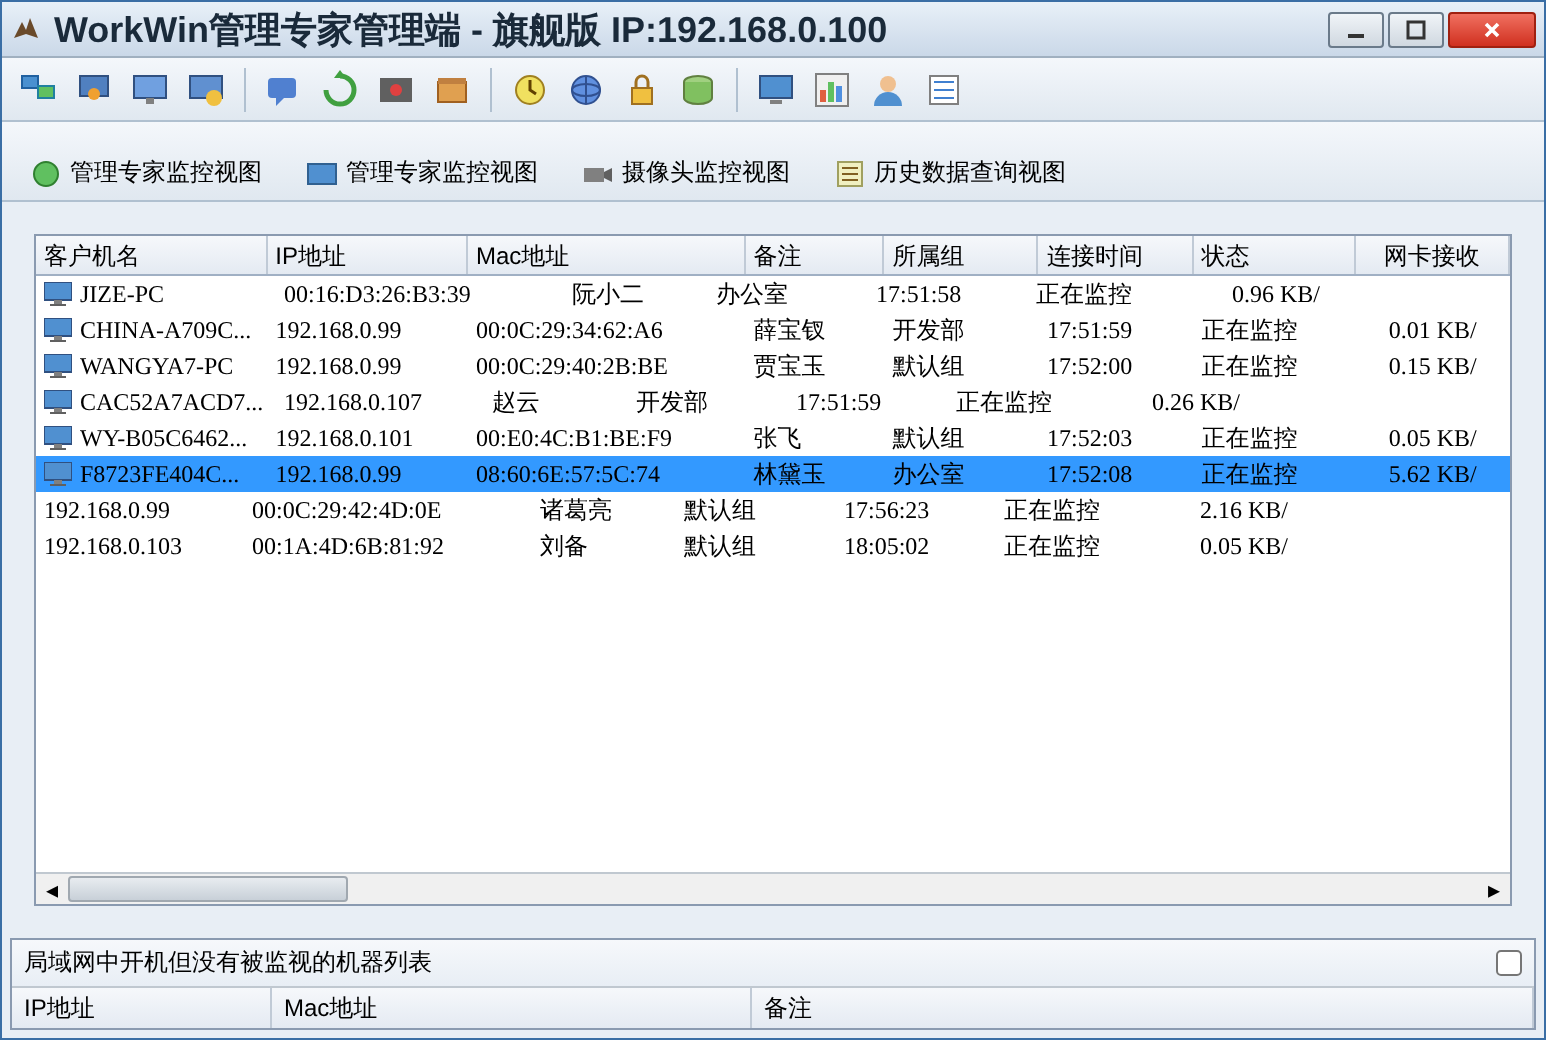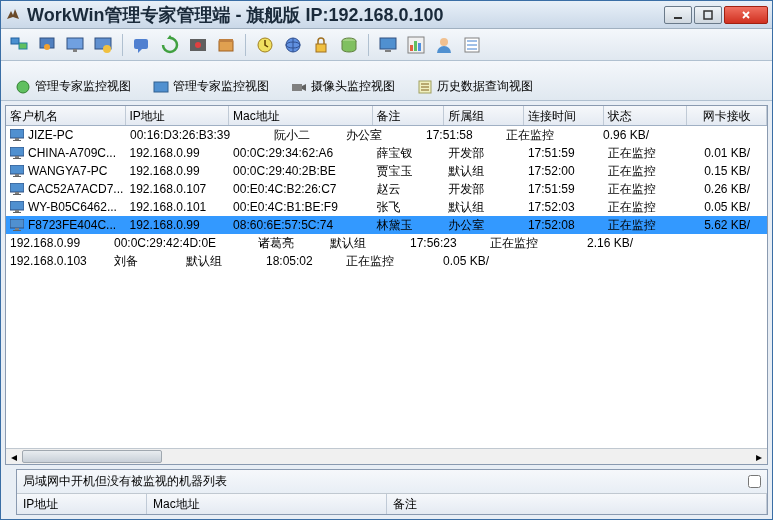--- a/index.html
+++ b/index.html
@@ -10,34 +10,34 @@
 .titlebar .title { flex: 1; font-size: 18px; color: #1a2a3a; font-weight: bold; }
 .win-btns { display: flex; gap: 2px; }
 .win-btn { width: 28px; height: 18px; border: 1px solid #6a7a8a; background: linear-gradient(to bottom, #f0f4f8, #d0d8e0); display: flex; align-items: center; justify-content: center; font-size: 10px; cursor: pointer; border-radius: 2px; }
 .win-btn.close { background: linear-gradient(to bottom, #f07060, #d03020); color: #fff; width: 44px; border-color: #a02010; }
 .toolbar1 { height: 32px; background: linear-gradient(to bottom, #f4f7fb, #e0e8f0); border-bottom: 1px solid #b0c0d0; display: flex; align-items: center; padding: 2px 6px; gap: 4px; }
 .tb-btn { width: 24px; height: 24px; display: flex; align-items: center; justify-content: center; cursor: pointer; border-radius: 2px; }
 .tb-sep { width: 1px; height: 22px; background: #b0c0d0; margin: 0 3px; }
 .toolbar2 { height: 40px; background: linear-gradient(to bottom, #f4f7fb, #e0e8f0); border-bottom: 1px solid #b0c0d0; display: flex; align-items: flex-start; padding: 14px 6px; gap: 6px; }
 .view-tab { display: flex; align-items: center; gap: 4px; padding: 3px 8px; cursor: pointer; border-radius: 2px; font-size: 12px; }
 .view-tab .vicon { width: 16px; height: 16px; display: inline-flex; align-items: center; justify-content: center; }
-.table-area { flex: 1; background: #fff; margin: 4px; border: 1px solid #8a9ab0; display: flex; flex-direction: column; overflow: hidden; }
+.table-area { flex: 1; background: #fff; margin: 16px; border: 1px solid #8a9ab0; display: flex; flex-direction: column; overflow: hidden; }
 .thead { display: flex; background: linear-gradient(to bottom, #f6f8fb, #e4eaf2); border-bottom: 1px solid #a0b0c4; height: 20px; }
 .th { border-right: 1px solid #c0cad6; padding: 2px 4px; font-size: 12px; color: #000; overflow: hidden; white-space: nowrap; }
-.tbody { flex: 1; overflow: auto; }
+.tbody { flex: 1; overflow: auto; font-family: Liberation Serif, serif; }
 .tr { display: flex; height: 18px; align-items: center; }
 .tr.sel { background: #3399ff; color: #000000; }
 .td { padding: 1px 4px; font-size: 12px; overflow: hidden; white-space: nowrap; text-overflow: clip; }
 .td.first { display: flex; align-items: center; gap: 4px; }
 .mon-icon { width: 14px; height: 12px; flex-shrink: 0; }
 .c0 { width: 120px; } .c1 { width: 104px; } .c2 { width: 144px; } .c3 { width: 72px; } .c4 { width: 80px; } .c5 { width: 80px; } .c6 { width: 84px; } .c7 { width: 80px; text-align: center; }
 .hscroll { height: 16px; background: #f0f0f0; border-top: 1px solid #c0c8d0; position: relative; }
 .hscroll-thumb { position: absolute; left: 16px; top: 1px; width: 140px; height: 13px; background: linear-gradient(to bottom, #e8ecf0, #c8d0d8); border: 1px solid #a0a8b0; border-radius: 2px; }
 .hscroll-arrow { position: absolute; top: 0; width: 16px; height: 16px; display: flex; align-items: center; justify-content: center; cursor: pointer; }
-.bottom-panel { margin: 0 4px 4px 15px; border: 1px solid #8a9ab0; background: #fff; }
+.bottom-panel { margin: 0 4px 4px 4px; border: 1px solid #8a9ab0; background: #fff; }
 .bottom-header { display: flex; align-items: center; padding: 3px 6px; border-bottom: 1px solid #c0c8d0; background: linear-gradient(to bottom, #f6f8fb, #e8eef5); font-size: 12px; }
 .bottom-header .label { flex: 1; }
 .checkbox { display: flex; align-items: center; gap: 4px; }
 .checkbox input { width: 13px; height: 13px; }
 .bottom-cols { display: flex; background: linear-gradient(to bottom, #f6f8fb, #e4eaf2); height: 20px; }
 .bc { border-right: 1px solid #c0cad6; padding: 2px 6px; }
 .bc0 { width: 130px; } .bc1 { width: 240px; } .bc2 { flex: 1; }
 svg { display: block; }
 </style>
 </head>
@@ -282,21 +282,20 @@
         <div class="tr">
           <div class="td c0 first">
             <svg class="mon-icon" width="14" height="12" viewBox="0 0 14 12">
               <rect x="0" y="0" width="14" height="9" fill="#5090d0" stroke="#305080"></rect>
               <rect x="5" y="9" width="4" height="2" fill="#808080"></rect>
               <rect x="3" y="11" width="8" height="1" fill="#606060"></rect>
             </svg>
             <span>CAC52A7ACD7...</span>
           </div>
           <div class="td c1">192.168.0.107</div>
-          <div class="td c2">00:E0:4C:B2:26:C7</div>
           <div class="td c3">赵云</div>
           <div class="td c4">开发部</div>
           <div class="td c5">17:51:59</div>
           <div class="td c6">正在监控</div>
           <div class="td c7">0.26 KB/</div>
         </div>
         <div class="tr">
           <div class="td c0 first">
             <svg class="mon-icon" width="14" height="12" viewBox="0 0 14 12">
               <rect x="0" y="0" width="14" height="9" fill="#5090d0" stroke="#305080"></rect>
@@ -334,20 +333,21 @@
           <div class="td c1">192.168.0.99</div>
           <div class="td c2">00:0C:29:42:4D:0E</div>
           <div class="td c3">诸葛亮</div>
           <div class="td c4">默认组</div>
           <div class="td c5">17:56:23</div>
           <div class="td c6">正在监控</div>
           <div class="td c7">2.16 KB/</div>
         </div>
         <div class="tr">
           <div class="td c1">192.168.0.103</div>
+          <div class="td c2">00:1A:4D:6B:81:92</div>
           <div class="td c3">刘备</div>
           <div class="td c4">默认组</div>
           <div class="td c5">18:05:02</div>
           <div class="td c6">正在监控</div>
           <div class="td c7">0.05 KB/</div>
         </div>
       </div>
     <div class="hscroll">
       <div class="hscroll-arrow" style="left:0">◂</div>
       <div class="hscroll-thumb"></div>

